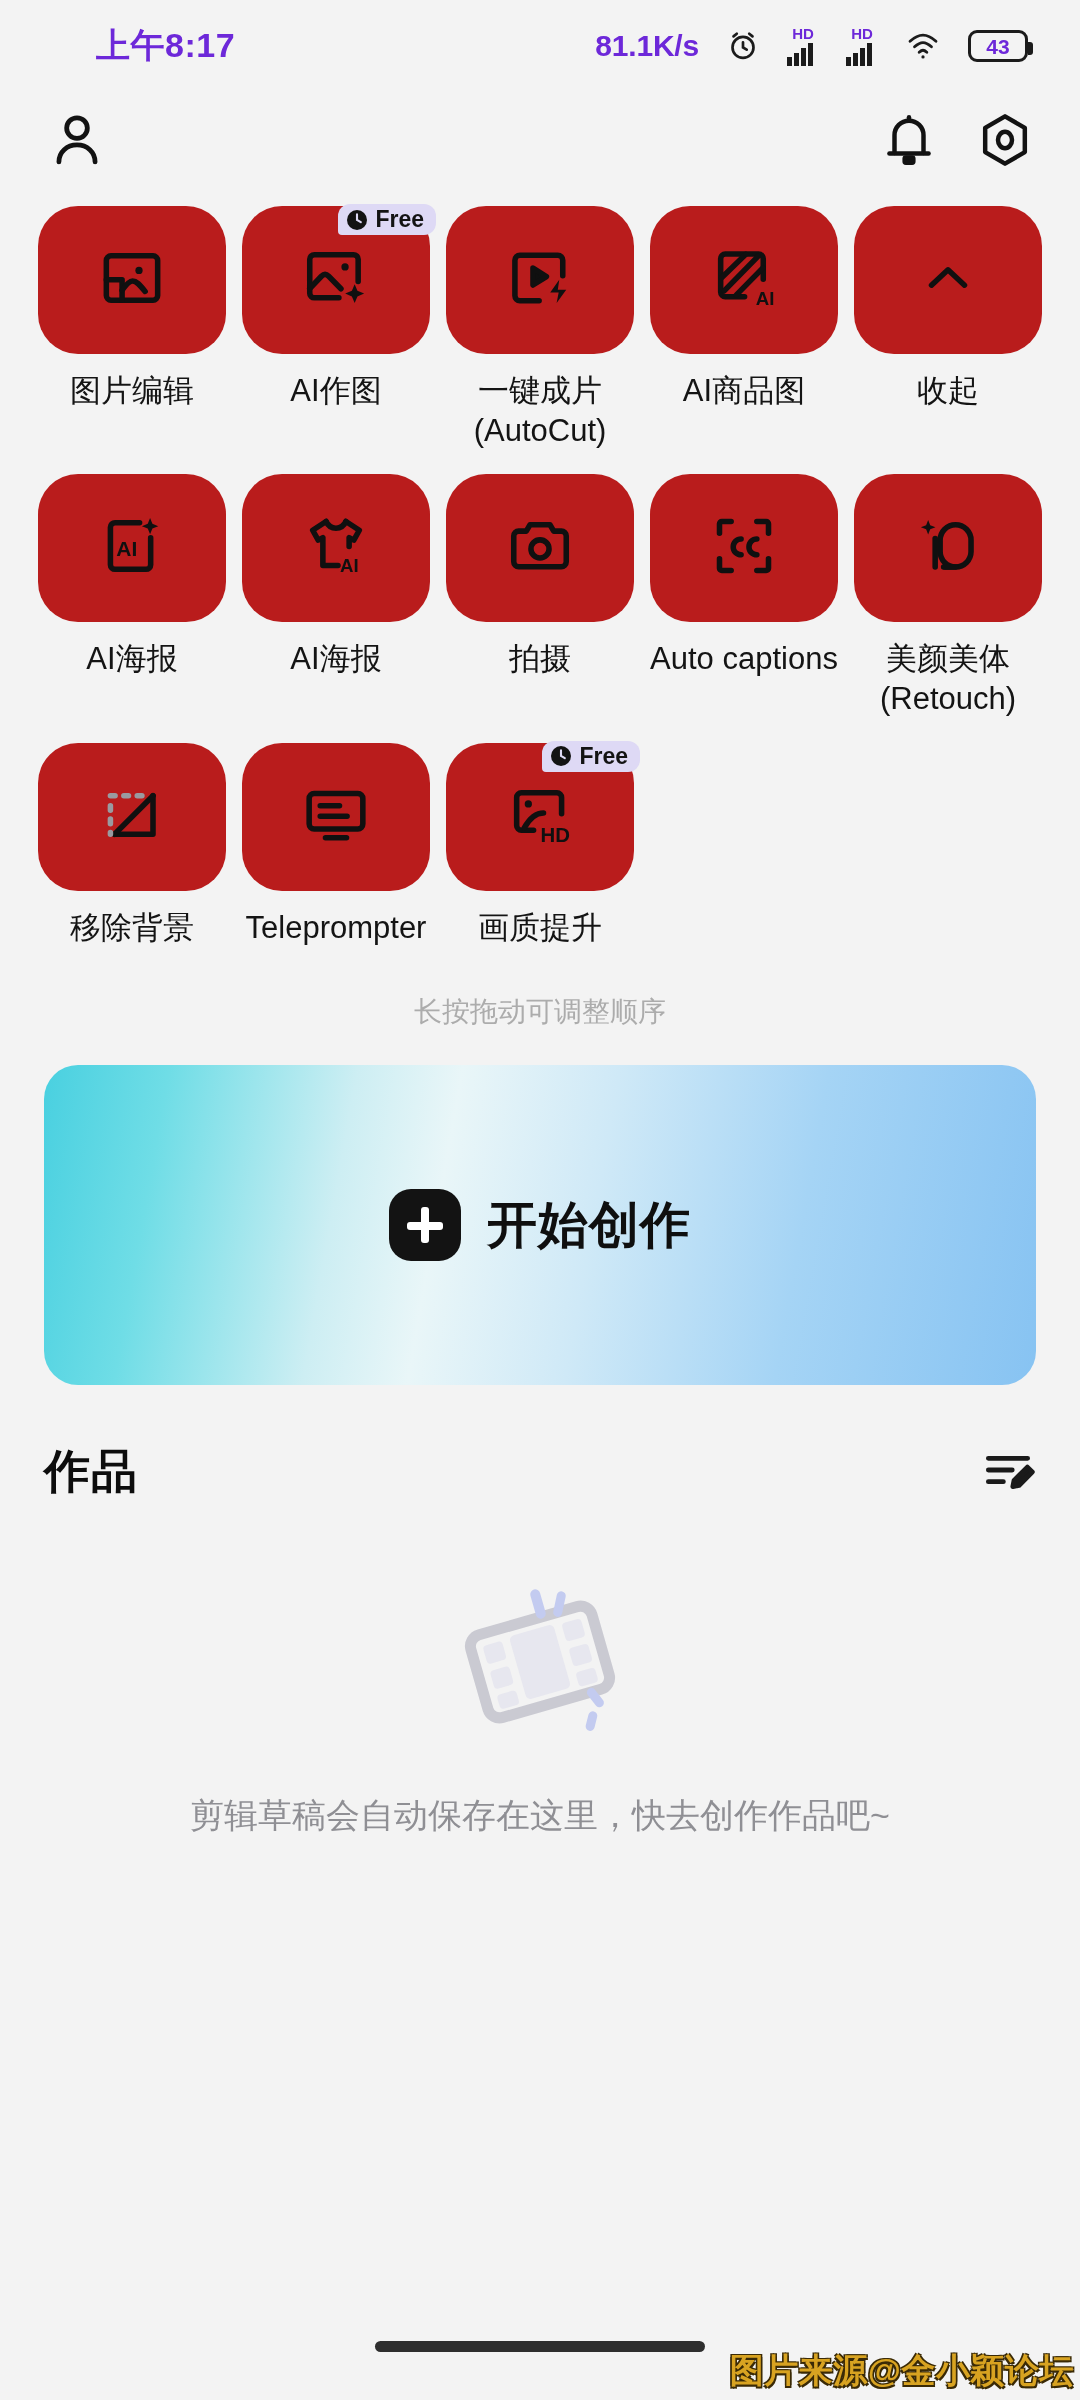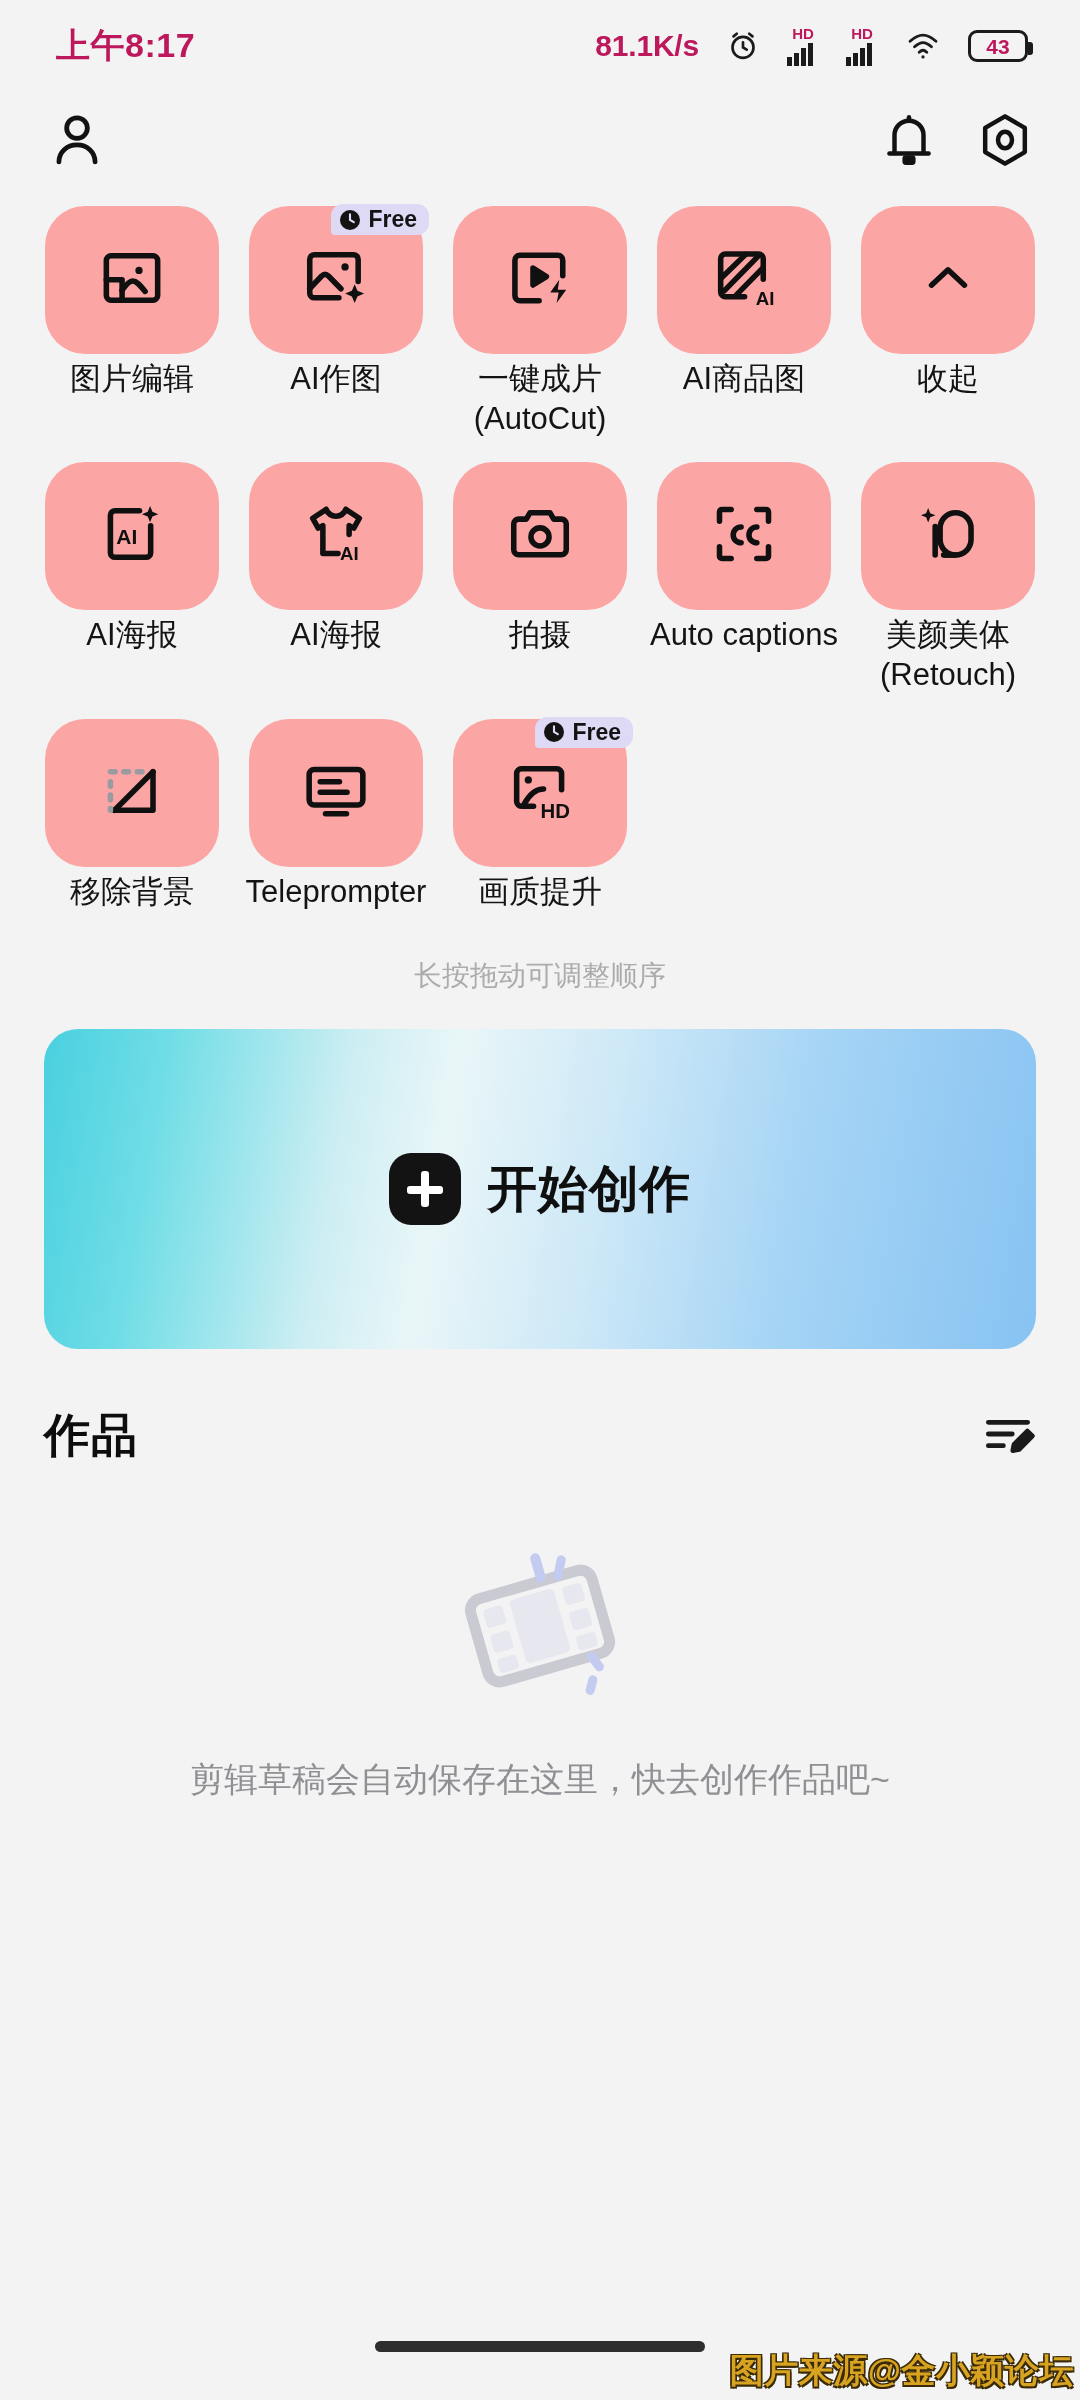--- a/index.html
+++ b/index.html
@@ -12,22 +12,22 @@
   #phone {
     position:relative; width:1080px; height:2400px;
     background:#f3f3f3;
     display:flex; flex-direction:column;
   }
 
   
   .statusbar {
     height:92px; flex:0 0 92px;
     display:flex; align-items:center; justify-content:space-between;
-    padding:0 52px 0 56px;
-    color:#be185d;
+    padding:0 52px 0 96px;
+    color:#6d28d9;
   }
   .sb-time { font-size:34px; font-weight:600; letter-spacing:.5px; }
   .sb-right { display:flex; align-items:center; gap:27px; }
   .sb-speed { font-size:30px; font-weight:600; letter-spacing:-.2px; }
   .sb-ic { display:flex; align-items:center; }
   .hdgroup { display:flex; flex-direction:column; align-items:center; justify-content:flex-end; }
   .hdlabel { font-size:15px; font-weight:700; line-height:1; margin-bottom:1px; }
   .batt {
     width:60px; height:32px; border:3px solid #1b1b1b; border-radius:9px;
     display:flex; align-items:center; justify-content:center; position:relative;text-align:center;
@@ -49,36 +49,36 @@
   
   .toolgrid {
     padding:14px 30px 0 30px;
     display:grid; grid-template-columns:repeat(5,1fr);
     row-gap:24px;
     align-items:start;
   }
   .tool { display:flex; flex-direction:column; align-items:center; }
   .tile {
     position:relative;
-    width:174px; height:148px;
+    width:188px; height:148px;
     border-radius:40px;
-    background:#fca5a5;
+    background:#b91c1c;
     display:flex; align-items:center; justify-content:center;
   }
   .badge {
     position:absolute; top:-2px; right:-6px;
     background:#ded9f5;
     border-radius:12px 12px 12px 4px;
     padding:3px 12px 3px 7px;
     display:flex; align-items:center; gap:6px;
     font-size:23px; font-weight:700; color:#131313;
     line-height:1.1;
   }
   .tool-label {
-    margin-top:5px; text-align:center;
+    margin-top:17px; text-align:center;
     font-size:31px; line-height:1.28; color:#141414;
     max-width:210px; white-space:pre-line;
   }
   .hint {
     text-align:center; color:#acacac; font-size:28px;
     margin-top:46px;
   }
 
   
   .create-wrap { padding:34px 44px 0 44px; }

